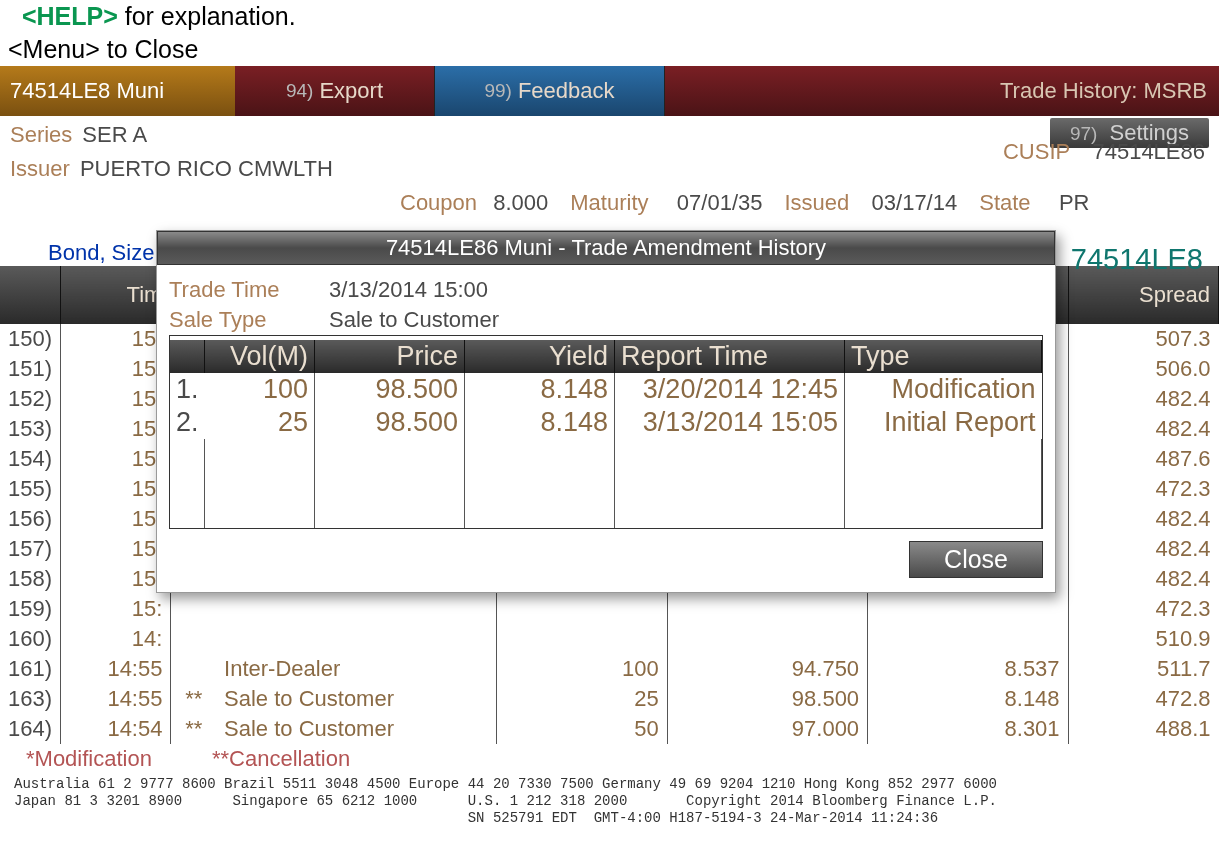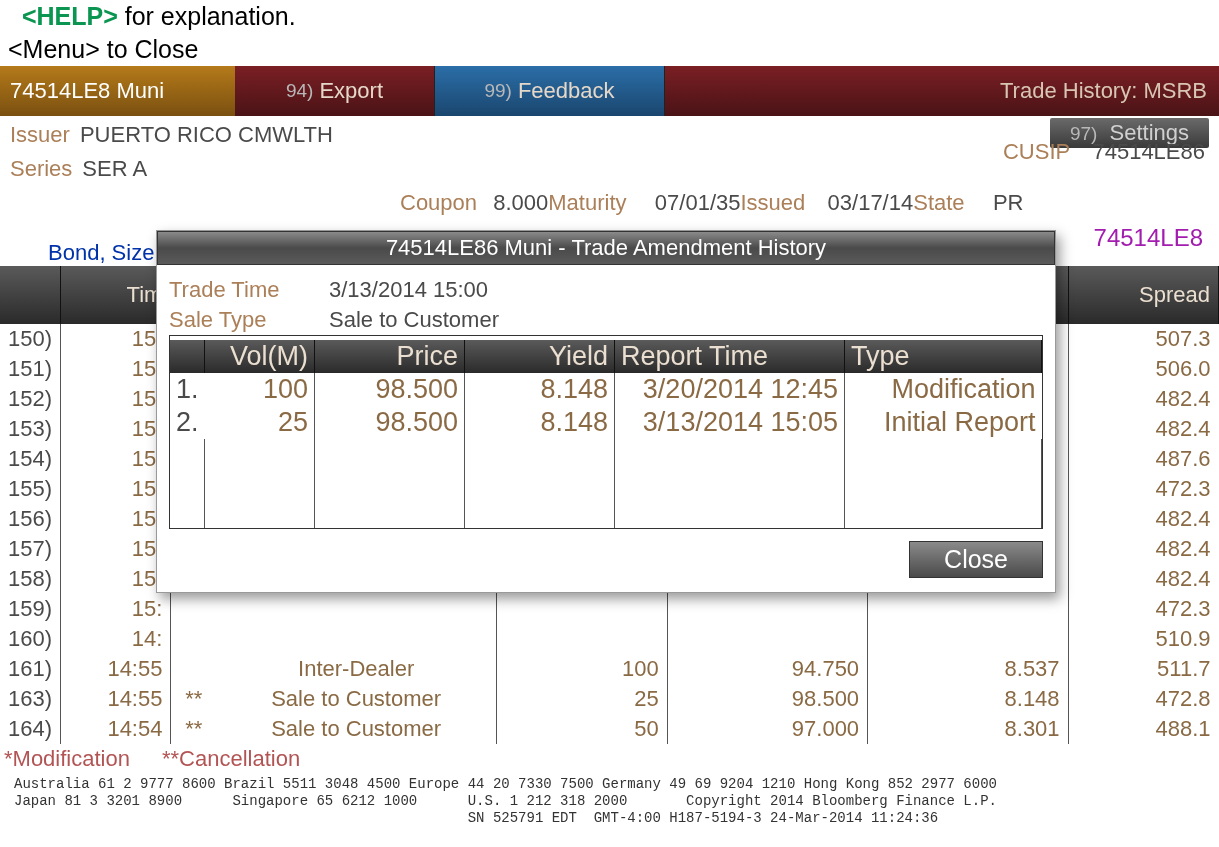--- a/index.html
+++ b/index.html
@@ -60,25 +60,25 @@
     position:absolute; right:10px; top:2px;
     background: linear-gradient(#6a6a6a,#3a3a3a);
     color:#d0d0d0;
     padding: 2px 20px;
     border-radius:2px;
     font-size:22px;
   }
   .cusip-right { position:absolute; right:14px; top:23px; }
   .cusip-right .label { color:#ab7f58;}
   .cusip-right .value { color:#4a4a4a;}
-  .detail-row { display:flex; padding-left: 390px; color:#4a4a4a; font-size:22px; height:34px; align-items:center;}
+  .detail-row { display:flex; gap: 22px; padding-left: 390px; color:#4a4a4a; font-size:22px; height:34px; align-items:center;}
   .detail-row .label { color:#ab7f58;}
 
   .bond-size { color:#0033aa; font-size:22px; padding: 18px 8px 0 8px; margin-left: 40px;}
-  .right-cusip-small { position:absolute; right:16px; top:224px; color:#a21caf; font-size:24px;}
+  .right-cusip-small { position:absolute; right:16px; top:243px; color:#0f766e; font-size:29px;}
   
   .data-table {
     width: 100%;
     border-collapse: collapse;
     font-size: 22px;
   }
   .data-table thead th {
     background: linear-gradient(#5a5a5a,#2a2a2a);
     color: #eadfd0;
     font-weight: normal;
@@ -93,28 +93,28 @@
     padding: 0 8px;
     height: 30px;
     color: #8a6a44;
     border-right: 1px solid #555;
     text-align: right;
     vertical-align: middle;
   }
   .data-table tbody td:first-child { text-align:left; color:#4a4a4a; width:60px;}
   .data-table tbody td:nth-child(2){ text-align:right; width:110px;}
   .data-table tbody td:nth-child(3){ width:45px; text-align:center; color:#8a6a44; border-right:none;}
-  .data-table tbody td:nth-child(4){ text-align:center; color:#8a6a44; width:280px;}
+  .data-table tbody td:nth-child(4){ text-align:left; color:#8a6a44; width:280px;}
   .data-table tbody td:last-child { border-right:none; }
   .col-size { width:170px;}
   .col-price { width:200px;}
   .col-yield { width:200px;}
   .col-spread { width:150px;}
 
-  .legend { padding: 2px 4px; color:#b35454; font-size:22px; display:flex; gap:32px;}
+  .legend { padding: 2px 26px; color:#b35454; font-size:22px; display:flex; gap:60px;}
   .footer { padding: 2px 14px; font-family: "Courier New", monospace; font-size:14px; color:#333; line-height:1.2;}
   .footer-line { white-space: pre; }
 
   
   .popup {
     position: absolute;
     left: 156px;
     top: 230px;
     width: 900px;
     background: #fff;
@@ -184,26 +184,26 @@
   <div class="btn-feedback">
     <span class="num">99)</span>
     <span>Feedback</span>
   </div>
   <div class="title-spacer"></div>
   <div class="title-right">Trade History: MSRB</div>
 </div>
 
 <div class="header-info">
   <div class="info-row">
+    <span class="label">Series</span>
+    <span class="value">SER A</span>
+  </div>
+  <div class="info-row">
     <span class="label">Issuer</span>
     <span class="value">PUERTO RICO CMWLTH</span>
-  </div>
-  <div class="info-row">
-    <span class="label">Series</span>
-    <span class="value">SER A</span>
   </div>
   <div class="btn-settings">
     <span class="num">97)</span>
     <span>Settings</span>
   </div>
   <div class="cusip-right">
     <span class="label">CUSIP</span>&nbsp;
     <span class="value">74514LE86</span>
   </div>
   <div class="detail-row">

